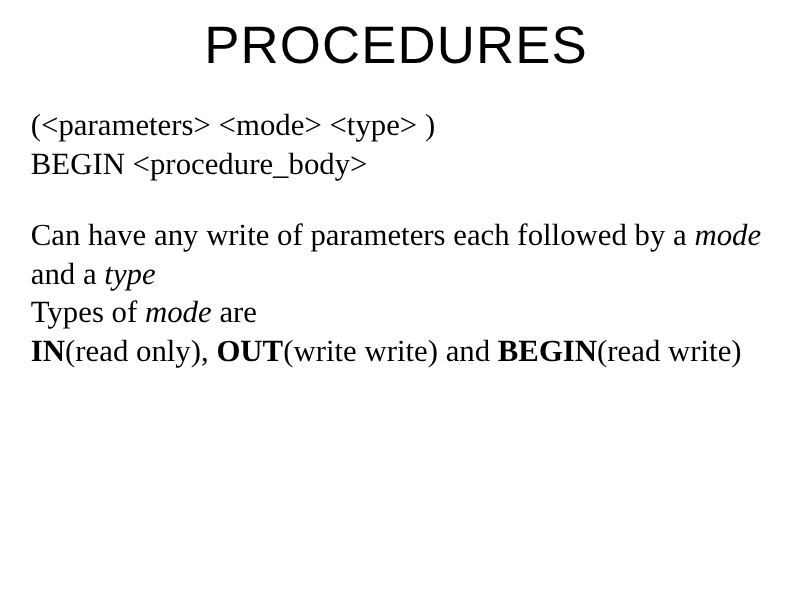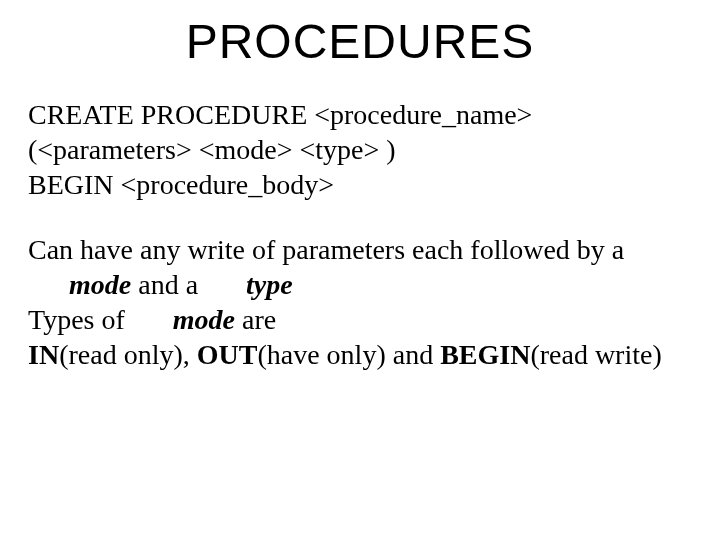--- a/index.html
+++ b/index.html
@@ -25,34 +25,33 @@
     font-size: 48px;
     letter-spacing: 1px;
     margin: 4px 0 28px 0;
   }
   .block {
     font-size: 28px;
     line-height: 1.25;
     margin-bottom: 30px;
   }
   .nowrap { white-space: nowrap; }
-  b.em { font-weight: bold; font-style: italic; margin-left: 41px; }
+  b.em { font-weight: normal; font-style: italic; }
   b.strong { font-weight: bold; }
 </style>
 </head>
 <body>
 
 <div class="slide">
 
   <div class="title">PROCEDURES</div>
 
   <div class="block">
-    <div>CREATE PROCEDURE &lt;procedure_name&gt;</div>
     <div>(&lt;parameters&gt;  &lt;mode&gt;  &lt;type&gt; )</div>
     <div>BEGIN &lt;procedure_body&gt;</div>
   </div>
 
   <div class="block">
     <span>Can have any write of parameters each followed by a </span><b class="em">mode</b><span>  and a </span><b class="em">type</b><br>
-    <span>Types of </span><b class="em">mode</b><span> are </span><span class="nowrap"><b class="strong">IN</b><span>(read only), </span></span><span class="nowrap"><b class="strong">OUT</b><span>(have only) and </span></span><span class="nowrap"><b class="strong">BEGIN</b><span>(read write)</span></span>
+    <span>Types of </span><b class="em">mode</b><span> are </span><span class="nowrap"><b class="strong">IN</b><span>(read only), </span></span><span class="nowrap"><b class="strong">OUT</b><span>(write write) and </span></span><span class="nowrap"><b class="strong">BEGIN</b><span>(read write)</span></span>
   </div>
 
 </div>
 
 </body></html>

